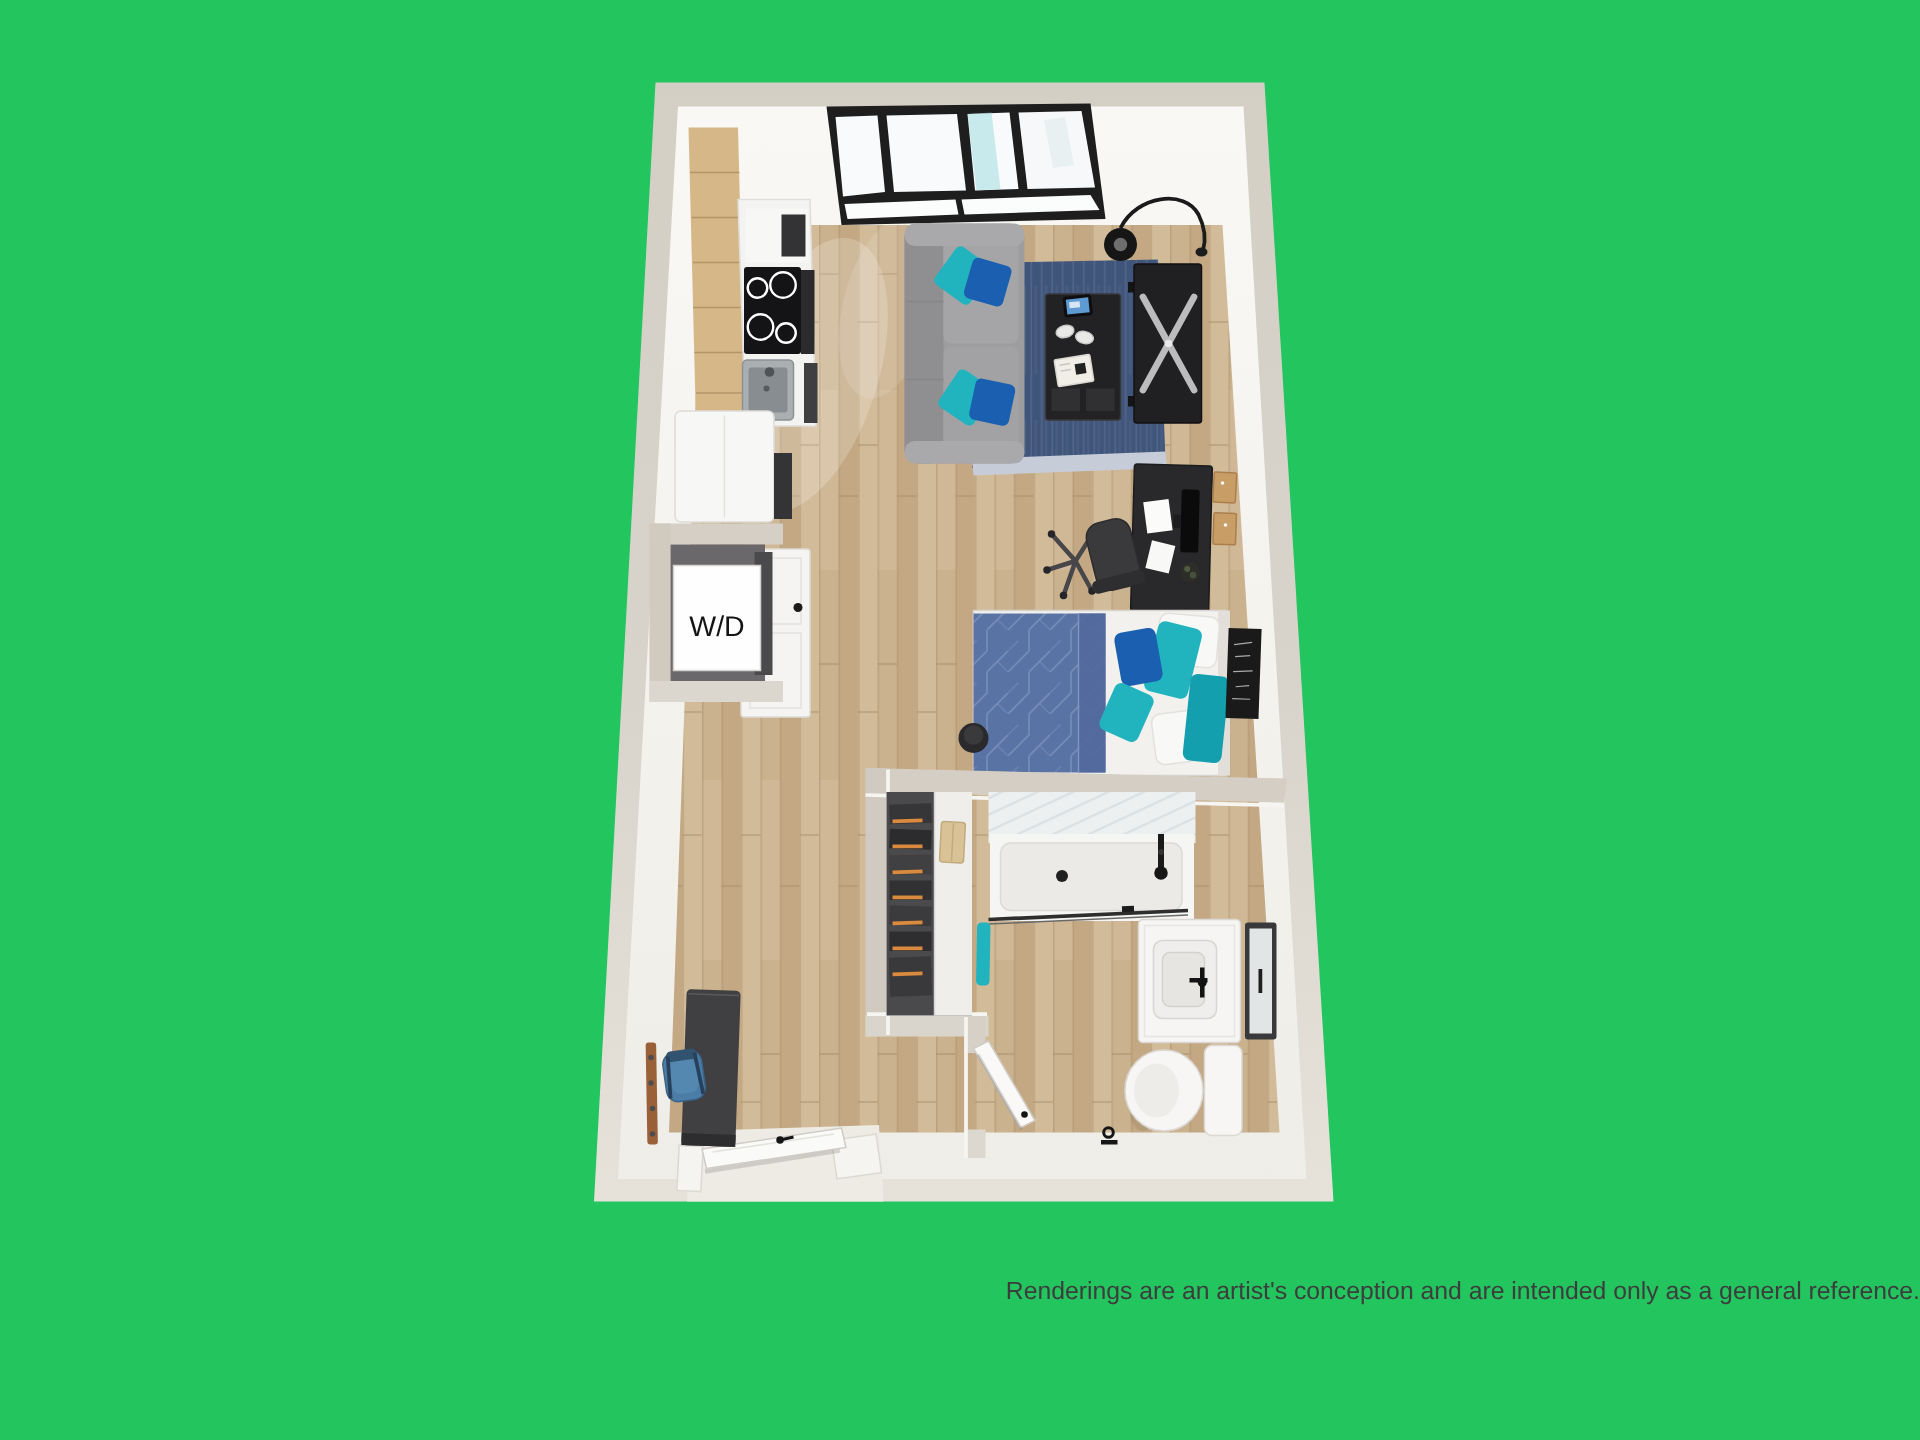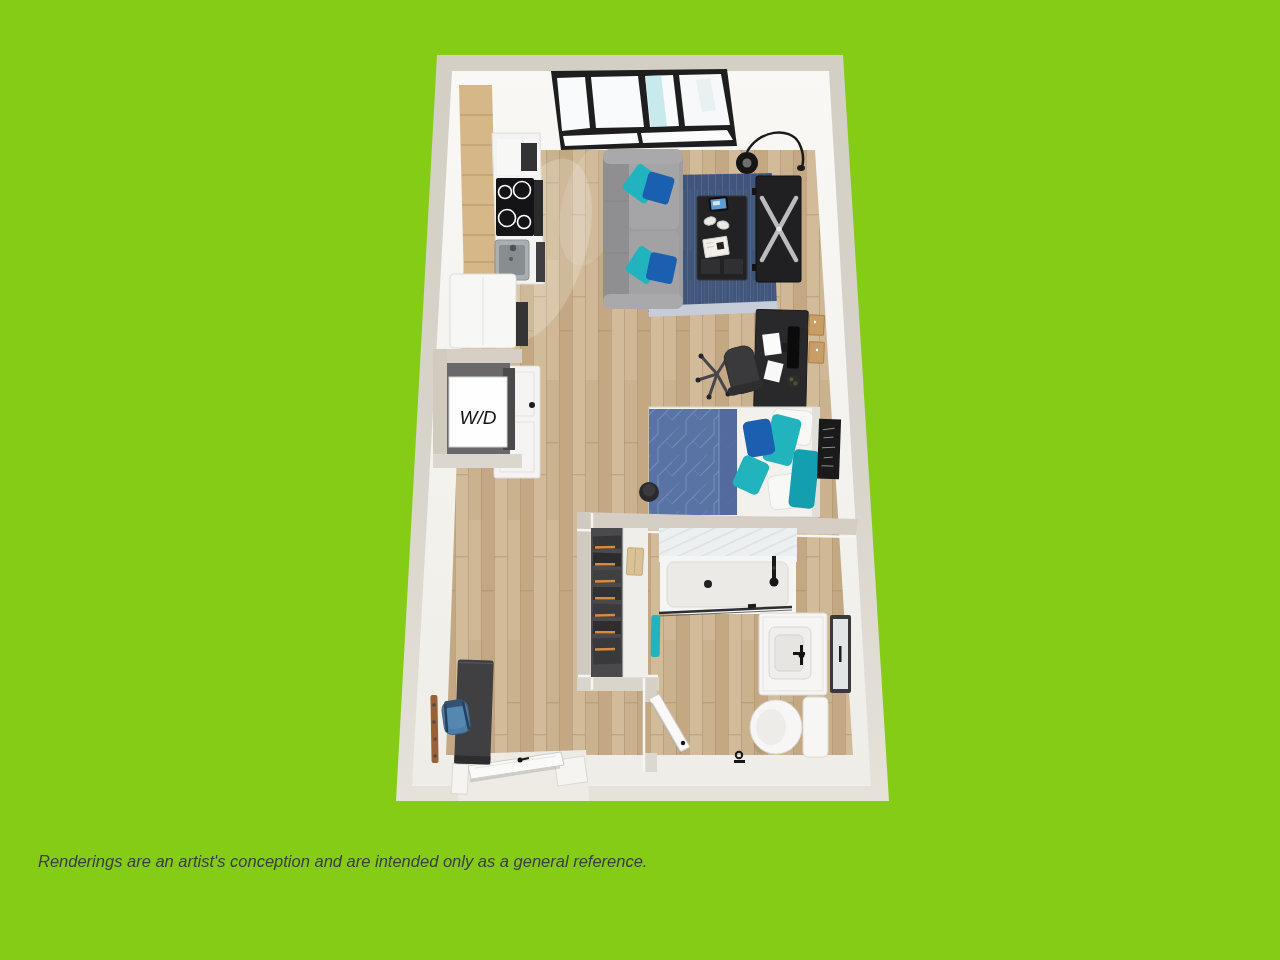--- a/index.html
+++ b/index.html
@@ -1,20 +1,20 @@
 <!DOCTYPE html>
 <html><head>
 <meta charset="utf-8">
 <style>
   html,body{margin:0;padding:0;background:#ffffff;}
-  .page{position:relative;width:1280px;height:960px;background:#84cc16;overflow:hidden;
-        font-family:"Liberation Sans", sans-serif;font-style:italic;}
+  .page{position:relative;width:1280px;height:960px;background:#22c55e;overflow:hidden;
+        font-family:"Liberation Sans", sans-serif;}
   .plan-svg{position:absolute;left:0;top:0;}
   .disclaimer{position:absolute;left:0;top:849px;width:1280px;padding-left:38px;box-sizing:border-box;
-              text-align:left;color:#3d3d3d;font-size:16.5px;line-height:24.5px;
+              text-align:right;color:#3d3d3d;font-size:16.5px;line-height:24.5px;
               font-family:"Liberation Sans", sans-serif;}
   .wd-text{font-family:"Liberation Sans", sans-serif;font-size:19px;fill:#141414;}
 </style>
 </head>
 <body>
 
 <div class="page">
 
 <svg class="plan-svg" width="1280" height="960" viewBox="0 0 1280 960">
   <defs>

